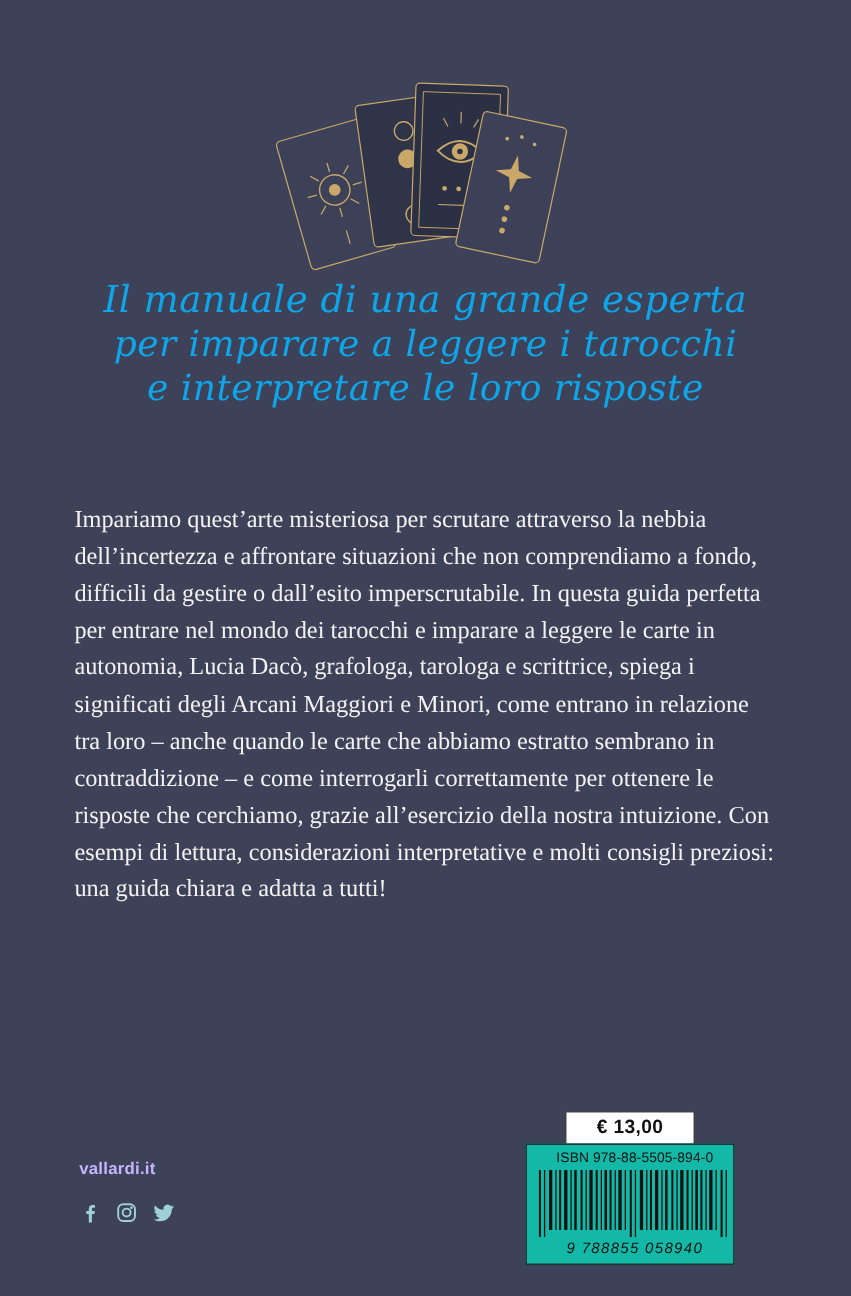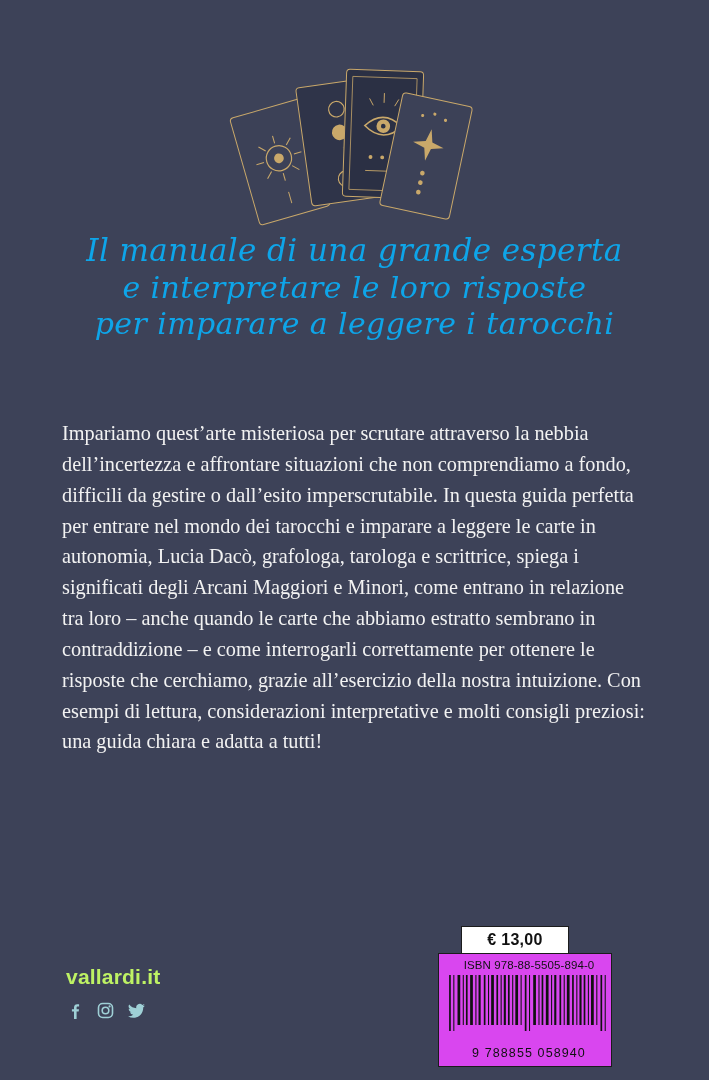--- a/index.html
+++ b/index.html
@@ -101,60 +101,60 @@
     color: #f2f2f2;
   }
 
   
   .brand {
     position: absolute;
     left: 66px;
     top: 965px;
     font-family: "Liberation Sans", sans-serif;
     font-weight: bold;
-    font-size: 21px;
-    color: #bef264;
+    font-size: 14px;
+    color: #c4b5fd;
     letter-spacing: 0.2px;
   }
   .socials {
     position: absolute;
     left: 66px;
     top: 1002px;
     display: flex;
     gap: 14px;
     align-items: center;
   }
   .socials svg { display: block; }
 
   
   .isbn-block {
     position: absolute;
     left: 438px;
     top: 926px;
-    width: 154px;
+    width: 174px;
   }
   .price-box {
     width: 108px;
     height: 28px;
     background: #ffffff;
     border: 1px solid #1c1c1c;
     margin: 0 auto;
     box-sizing: border-box;
     display: flex;
     align-items: center;
     justify-content: center;
     font-family: "Liberation Sans", sans-serif;
     font-size: 16px;
     font-weight: bold;
     color: #111;
     letter-spacing: 0.3px;
   }
   .barcode-card {
     width: 174px;
-    background: #d946ef;
+    background: #14b8a6;
     border: 1px solid #1c1c1c;
     box-sizing: border-box;
     padding: 5px 0 6px 8px;
     margin-top: -1px;
   }
   .isbn-text {
     font-family: "Liberation Sans", sans-serif;
     font-size: 11.5px;
     color: #111;
     text-align: center;
@@ -165,21 +165,22 @@
     height: 56px;
     width: 100%;
     display: block;
   }
   .barnum {
     font-family: "Liberation Sans", sans-serif;
     font-size: 12.5px;
     color: #111;
     text-align: center;
     letter-spacing: 1.1px;
-    margin-top: 15px;
+    margin-top: 2px;
+    font-style: italic;
   }
 </style>
 </head>
 <body>
 
 <div class="cover">
 
   <div class="cards">
 
     <div class="card card-1">
@@ -241,22 +242,22 @@
           <circle cx="24" cy="18" r="1.6"></circle>
           <circle cx="36" cy="14" r="1.6"></circle>
           <circle cx="48" cy="18" r="1.6"></circle>
         </g>
       </svg>
     </div>
   </div>
 
   <div class="headline">
     <span class="hl hl-1">Il manuale di una grande esperta</span>
+    <span class="hl hl-2">per imparare a leggere i tarocchi</span>
     <span class="hl hl-3">e interpretare le loro risposte</span>
-    <span class="hl hl-2">per imparare a leggere i tarocchi</span>
   </div>
 
   <div class="blurb">Impariamo quest’arte misteriosa per scrutare attraverso la nebbia dell’incertezza e affrontare situazioni che non comprendiamo a fondo, difficili da gestire o dall’esito imperscrutabile. In questa guida perfetta per entrare nel mondo dei tarocchi e imparare a leggere le carte in autonomia, Lucia Dacò, grafologa, tarologa e scrittrice, spiega i significati degli Arcani Maggiori e Minori, come entrano in relazione tra loro – anche quando le carte che abbiamo estratto sembrano in contraddizione – e come interrogarli correttamente per ottenere le risposte che cerchiamo, grazie all’esercizio della nostra intuizione. Con esempi di lettura, considerazioni interpretative e molti consigli preziosi: una guida chiara e adatta a tutti!</div>
 
   <div class="brand">vallardi.it</div>
 
   <div class="socials">
     <span>
       <svg width="17" height="17" viewBox="0 0 17 17">
         <path d="M10.6 17V9.6h2.1l.3-2.4h-2.4V5.7c0-.7.2-1.2 1.2-1.2h1.3V2.3c-.2 0-1-.1-1.9-.1-1.9 0-3.2 1.2-3.2 3.3v1.7H5.9v2.4h2.1V17z" fill="#9fd0d6"></path>

